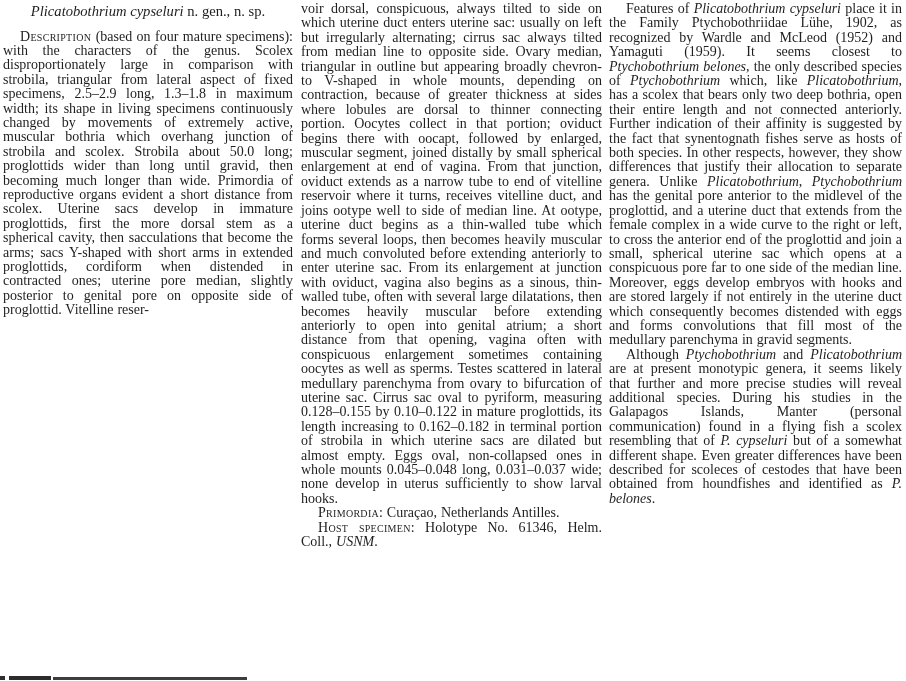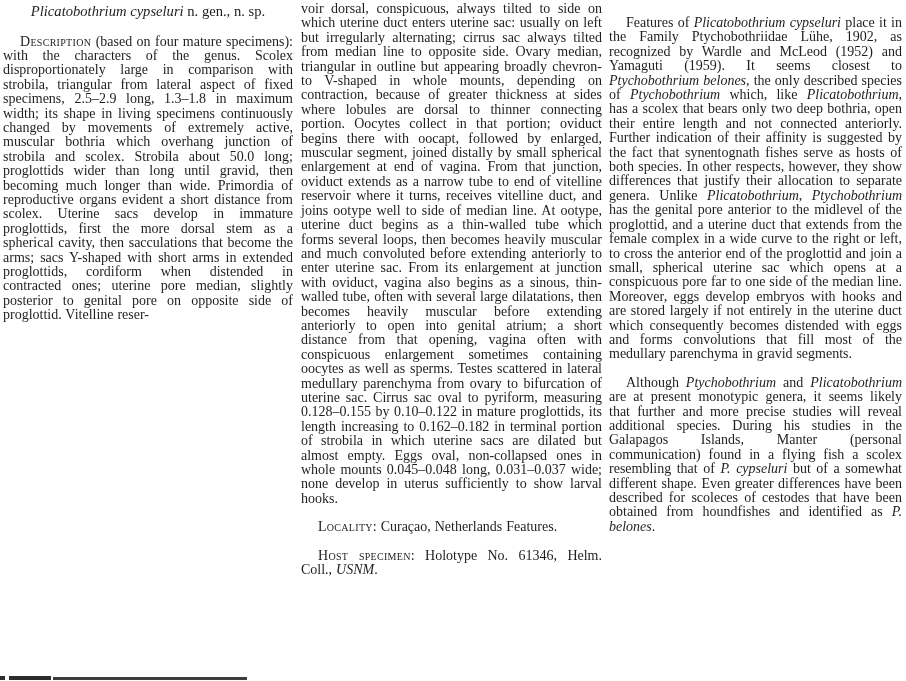--- a/index.html
+++ b/index.html
@@ -34,21 +34,21 @@
     margin: 1px 0 9px 0;
   }
   .para {
     margin: 0;
     font-size: 14px;
     line-height: 14.4px;
     text-align: justify;
     text-justify: inter-word;
     word-spacing: 0.4px;
   }
-  .indent { text-indent: 17px; margin-top: 14px; }
+  .indent { text-indent: 17px; }
   .i  { font-style: italic; }
   .sc { font-variant: small-caps; letter-spacing: 0.3px; }
 
   .artifact {
     position: absolute;
     left: 0;
     bottom: 0;
     width: 260px;
     height: 6px;
   }
@@ -68,21 +68,21 @@
 
   <div class="col col-1">
     <div class="heading">
       <div><span class="i">Plicatobothrium cypseluri</span><span> n. gen., n. sp.</span></div>
     </div>
     <p class="para indent"><span class="sc">Description</span><span> (based on four mature specimens): with the characters of the genus. Scolex disproportionately large in comparison with strobila, triangular from lateral aspect of fixed specimens, 2.5–2.9 long, 1.3–1.8 in maximum width; its shape in living specimens continuously changed by movements of extremely active, muscular bothria which overhang junction of strobila and scolex. Strobila about 50.0 long; proglottids wider than long until gravid, then becoming much longer than wide. Primordia of reproductive organs evident a short distance from scolex. Uterine sacs develop in immature proglottids, first the more dorsal stem as a spherical cavity, then sacculations that become the arms; sacs Y-shaped with short arms in extended proglottids, cordiform when distended in contracted ones; uterine pore median, slightly posterior to genital pore on opposite side of proglottid. Vitelline reser-</span></p>
   </div>
 
   <div class="col col-2">
     <p class="para"><span>voir dorsal, conspicuous, always tilted to side on which uterine duct enters uterine sac: usually on left but irregularly alternating; cirrus sac always tilted from median line to opposite side. Ovary median, triangular in outline but appearing broadly chevron- to V-shaped in whole mounts, depending on contraction, because of greater thickness at sides where lobules are dorsal to thinner connecting portion. Oocytes collect in that portion; oviduct begins there with oocapt, followed by enlarged, muscular segment, joined distally by small spherical enlargement at end of vagina. From that junction, oviduct extends as a narrow tube to end of vitelline reservoir where it turns, receives vitelline duct, and joins ootype well to side of median line. At ootype, uterine duct begins as a thin-walled tube which forms several loops, then becomes heavily muscular and much convoluted before extending anteriorly to enter uterine sac. From its enlargement at junction with oviduct, vagina also begins as a sinous, thin-walled tube, often with several large dilatations, then becomes heavily muscular before extending anteriorly to open into genital atrium; a short distance from that opening, vagina often with conspicuous enlargement sometimes containing oocytes as well as sperms. Testes scattered in lateral medullary parenchyma from ovary to bifurcation of uterine sac. Cirrus sac oval to pyriform, measuring 0.128–0.155 by 0.10–0.122 in mature proglottids, its length increasing to 0.162–0.182 in terminal portion of strobila in which uterine sacs are dilated but almost empty. Eggs oval, non-collapsed ones in whole mounts 0.045–0.048 long, 0.031–0.037 wide; none develop in uterus sufficiently to show larval hooks.</span></p>
-    <p class="para indent"><span class="sc">Locality</span><span>: Curaçao, Netherlands Features.</span></p>
+    <p class="para indent"><span class="sc">Primordia</span><span>: Curaçao, Netherlands Antilles.</span></p>
     <p class="para indent"><span class="sc">Host specimen</span><span>: Holotype No. 61346, Helm. Coll., </span><span class="i">USNM</span><span>.</span></p>
   </div>
 
   <div class="col col-3">
     <p class="para indent"><span>Features of </span><span class="i">Plicatobothrium cypseluri</span><span> place it in the Family Ptychobothriidae Lühe, 1902, as recognized by Wardle and McLeod (1952) and Yamaguti (1959). It seems closest to </span><span class="i">Ptychobothrium belones</span><span>, the only described species of </span><span class="i">Ptychobothrium</span><span> which, like </span><span class="i">Plicatobothrium</span><span>, has a scolex that bears only two deep bothria, open their entire length and not connected anteriorly. Further indication of their affinity is suggested by the fact that synentognath fishes serve as hosts of both species. In other respects, however, they show differences that justify their allocation to separate genera. Unlike </span><span class="i">Plicatobothrium</span><span>, </span><span class="i">Ptychobothrium</span><span> has the genital pore anterior to the midlevel of the proglottid, and a uterine duct that extends from the female complex in a wide curve to the right or left, to cross the anterior end of the proglottid and join a small, spherical uterine sac which opens at a conspicuous pore far to one side of the median line. Moreover, eggs develop embryos with hooks and are stored largely if not entirely in the uterine duct which consequently becomes distended with eggs and forms convolutions that fill most of the medullary parenchyma in gravid segments.</span></p>
     <p class="para indent"><span>Although </span><span class="i">Ptychobothrium</span><span> and </span><span class="i">Plicatobothrium</span><span> are at present monotypic genera, it seems likely that further and more precise studies will reveal additional species. During his studies in the Galapagos Islands, Manter (personal communication) found in a flying fish a scolex resembling that of </span><span class="i">P. cypseluri</span><span> but of a somewhat different shape. Even greater differences have been described for scoleces of cestodes that have been obtained from houndfishes and identified as </span><span class="i">P. belones</span><span>.</span></p>
   </div>
 
 </div>
 

